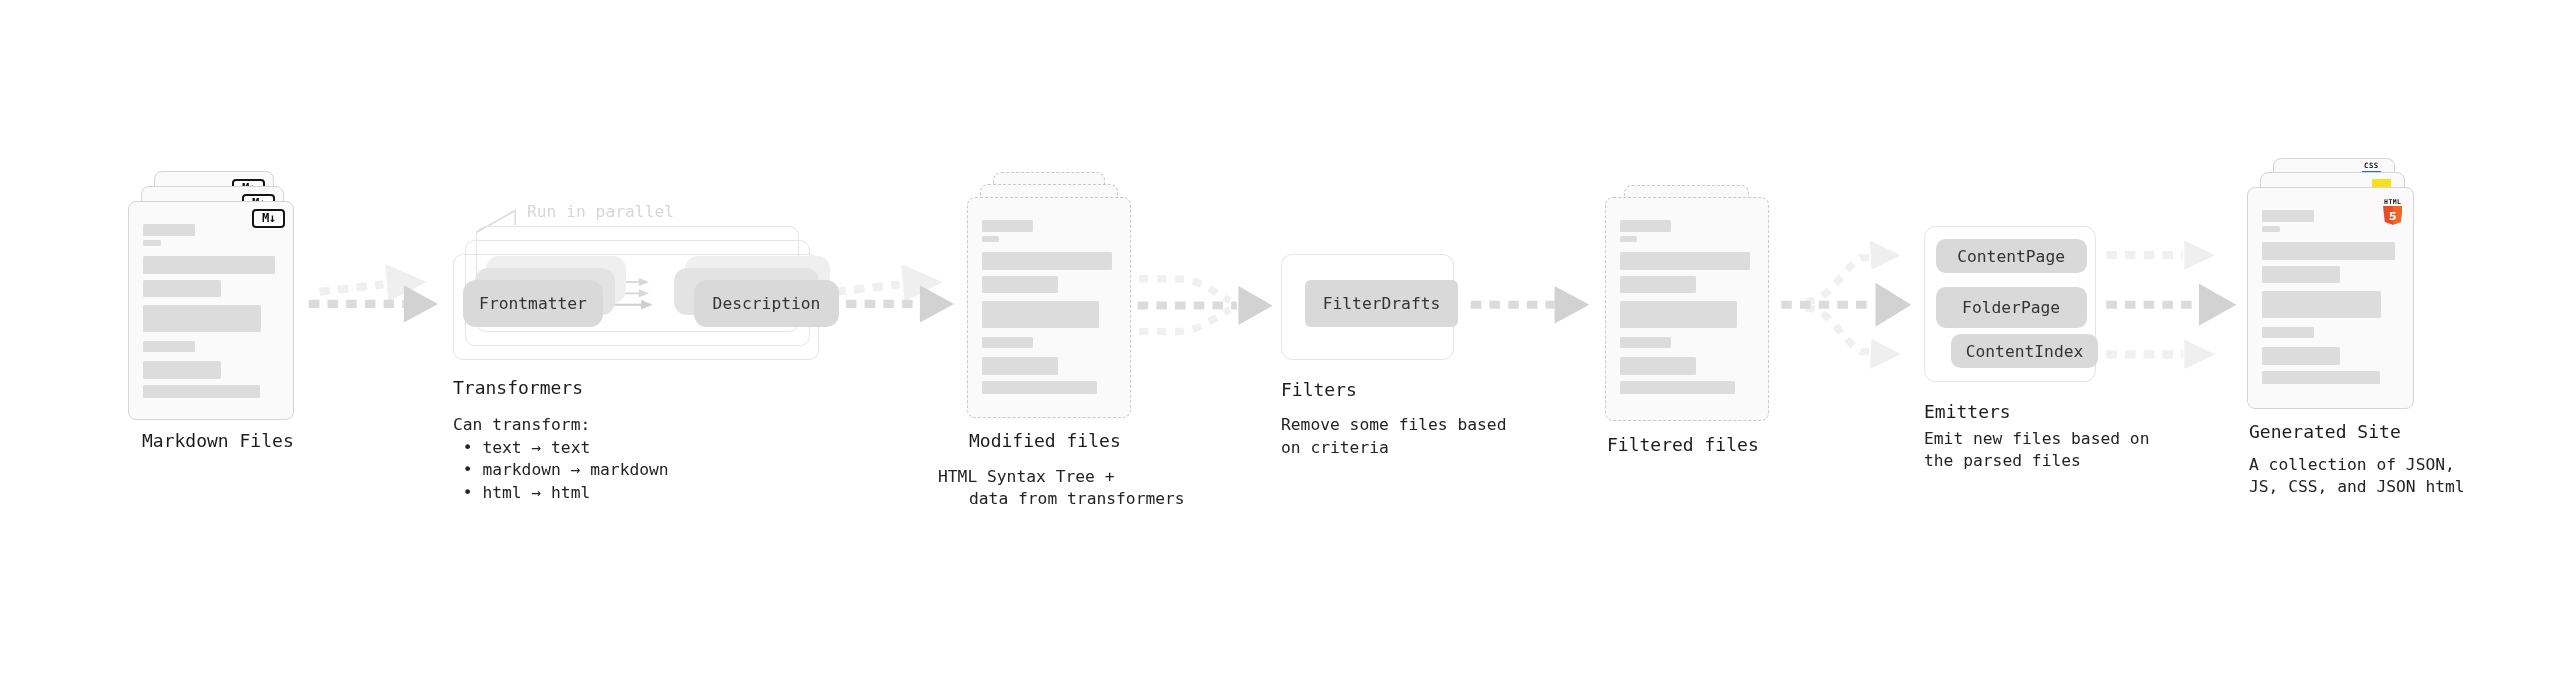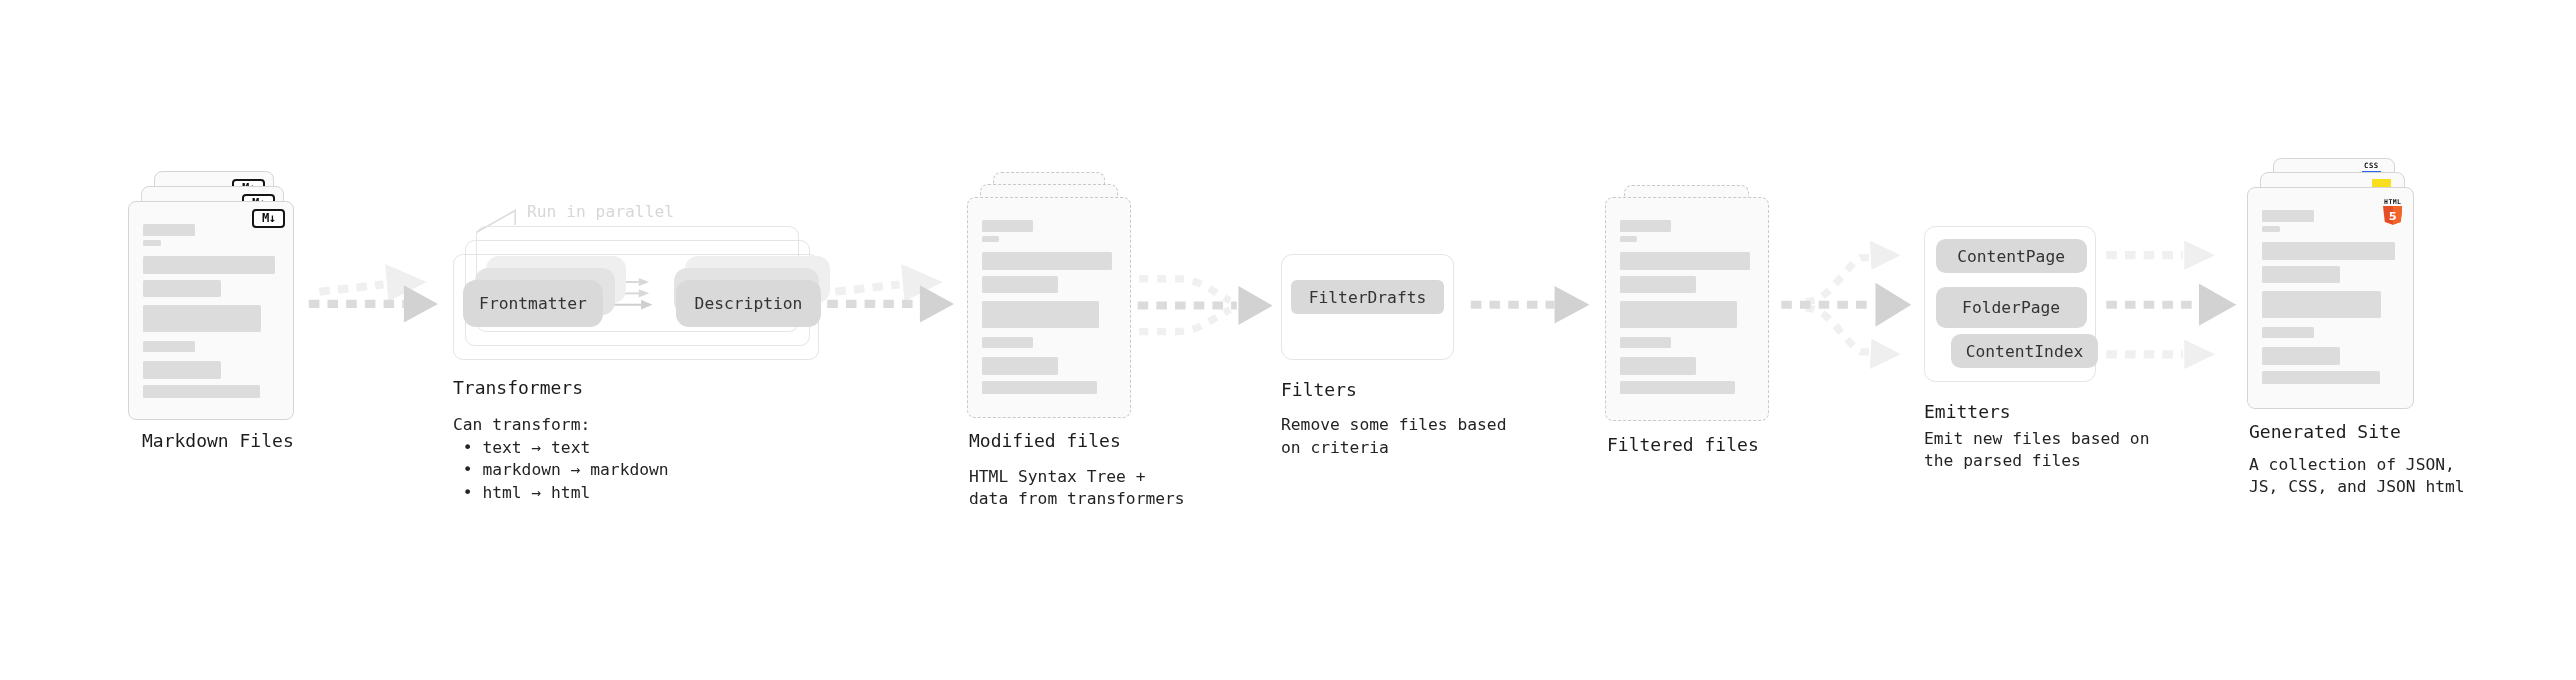--- a/index.html
+++ b/index.html
@@ -137,21 +137,21 @@
   <section>
     <div class="annot" style="left:527px;top:202px">Run in parallel</div>
     <div class="tbox" style="left:476px;top:226px;width:323px;height:106px"></div>
     <div class="tbox" style="left:465px;top:240px;width:345px;height:106px"></div>
     <div class="tbox" style="left:453px;top:254px;width:366px;height:106px"></div>
     <div class="pill g2" style="left:486px;top:256px;width:140px;height:47px"></div>
     <div class="pill g1" style="left:475px;top:268px;width:140px;height:47px"></div>
     <div class="pill g2" style="left:685px;top:256px;width:145px;height:47px"></div>
     <div class="pill g1" style="left:674px;top:268px;width:145px;height:47px"></div>
     <div class="pill" style="left:463px;top:280px;width:140px;height:47px">Frontmatter</div>
-    <div class="pill" style="left:676px;top:280px;width:145px;height:47px">Description</div>
+    <div class="pill" style="left:694px;top:280px;width:145px;height:47px">Description</div>
     <div class="h1" style="left:453px;top:374px">Transformers</div>
     <div class="dline" style="left:453px;top:413px">Can transform:</div>
     <div class="dline" style="left:453px;top:436px"> • text → text</div>
     <div class="dline" style="left:453px;top:458px"> • markdown → markdown</div>
     <div class="dline" style="left:453px;top:481px"> • html → html</div>
   </section>
 
   <section>
     <div class="doc dashed" style="left:993px;top:172px;width:112px;height:219px"></div>
     <div class="doc dashed" style="left:980px;top:184px;width:138px;height:219px"></div>
@@ -161,27 +161,27 @@
           <i class="b2"></i>
           <i class="b3"></i>
           <i class="b4"></i>
           <i class="b5"></i>
           <i class="b6"></i>
           <i class="b7"></i>
           <i class="b8"></i>
       </div>
     </div>
     <div class="h1" style="left:969px;top:427px">Modified files</div>
-    <div class="dline" style="left:969px;top:465px">HTML Syntax Tree +</div>
+    <div class="dline" style="left:938px;top:465px">HTML Syntax Tree +</div>
     <div class="dline" style="left:969px;top:487px">data from transformers</div>
   </section>
 
   <section>
     <div class="panel" style="left:1281px;top:254px;width:173px;height:106px">
-      <div class="pill" style="left:9px;top:25px;width:153px;height:34px;border-radius:6px">FilterDrafts</div>
+      <div class="pill" style="left:23px;top:25px;width:153px;height:47px;border-radius:6px">FilterDrafts</div>
     </div>
     <div class="h1" style="left:1281px;top:376px">Filters</div>
     <div class="dline" style="left:1281px;top:413px">Remove some files based</div>
     <div class="dline" style="left:1281px;top:436px">on criteria</div>
   </section>
 
   <section>
     <div class="doc dashed" style="left:1624px;top:185px;width:125px;height:224px"></div>
     <div class="doc dashed" style="left:1605px;top:197px;width:164px;height:224px">
       <div class="bars">

